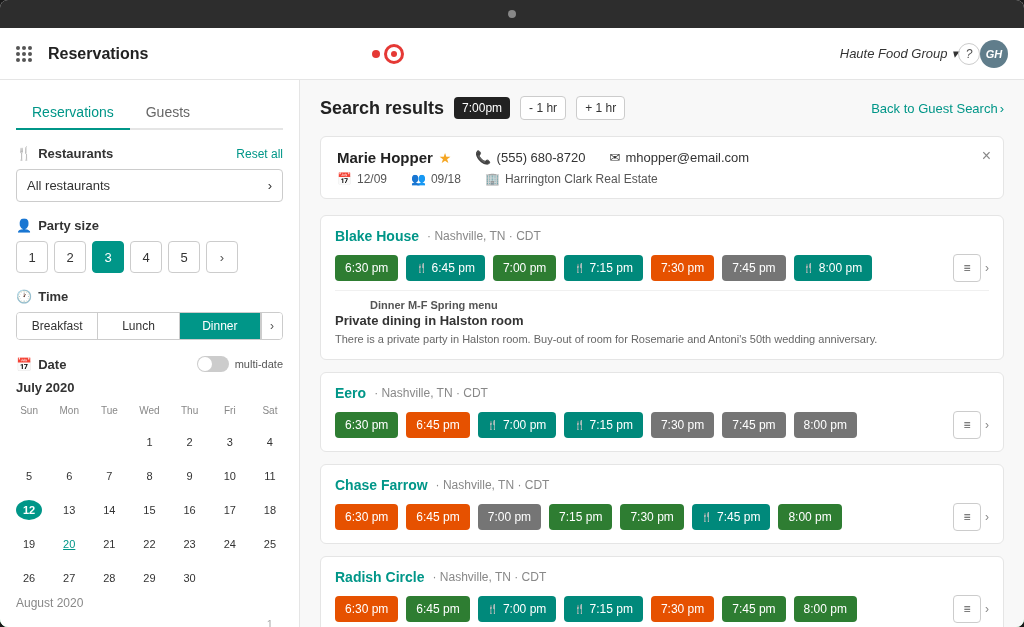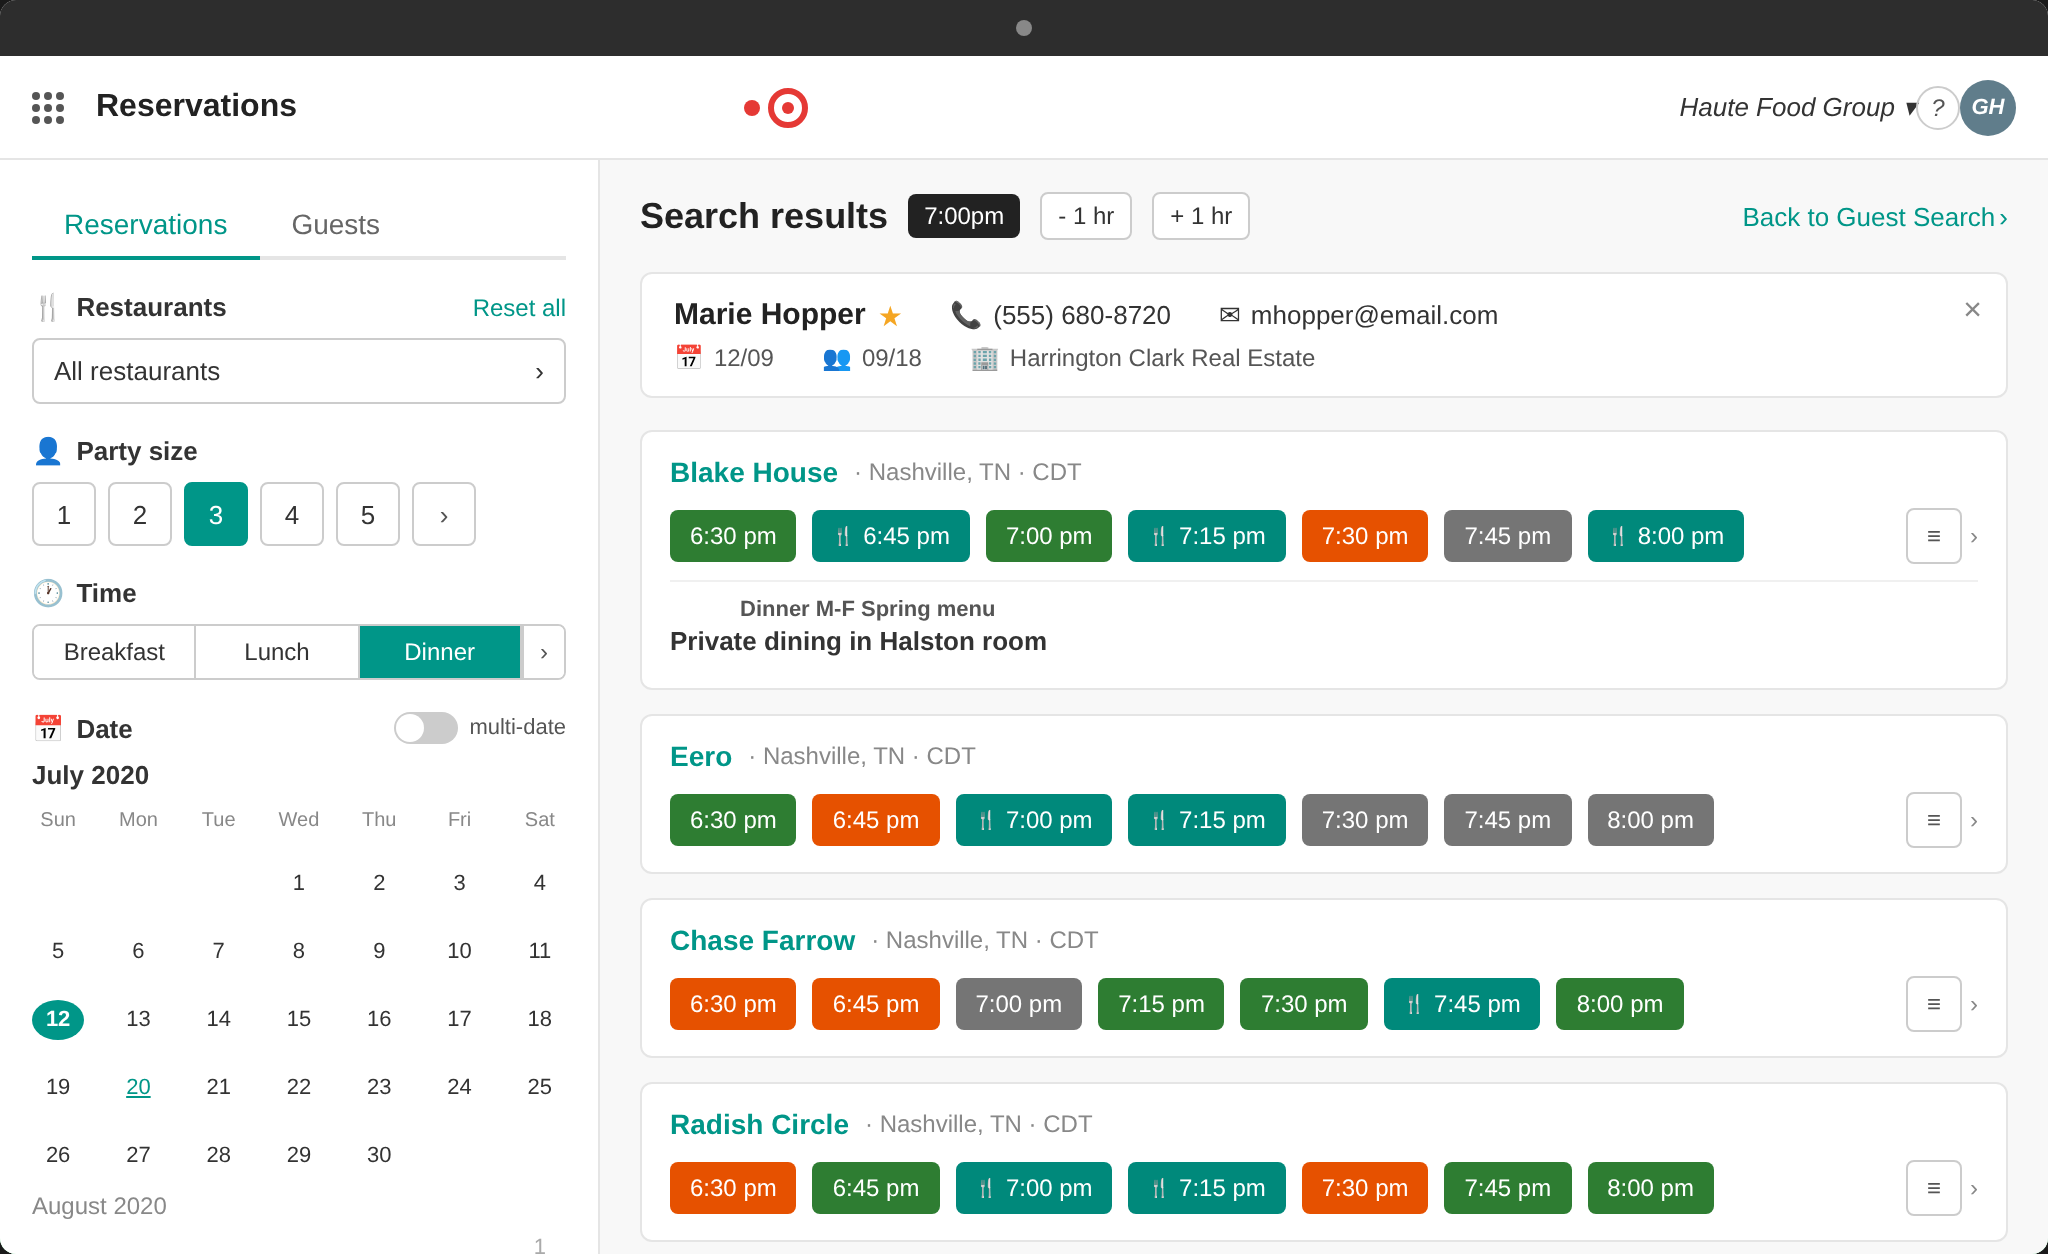--- a/index.html
+++ b/index.html
@@ -359,20 +359,21 @@
                   <span>8:00 pm</span>
                 </div>
                 <div class="slot-actions">
                   <div class="slot-menu-btn">≡</div>
                   <div class="chevron-right">›</div>
                 </div>
               </div>
               <div class="note-section">
                 <div class="note-label">Dinner M-F Spring menu</div>
                 <div style="font-weight: 600; font-size: 13px; color: rgb(51, 51, 51); margin-bottom: 4px;">Private dining in Halston room</div>
+                <div class="note-text">There is a private party in Halston room. Buy-out of room for Rosemarie and Antoni's 50th wedding anniversary.</div>
               </div>
             </div>
             <div class="restaurant-section">
               <div class="restaurant-header">
                 <span class="restaurant-name">Eero</span>
                 <span class="restaurant-meta">· Nashville, TN · CDT</span>
               </div>
               <div class="time-slots">
                 <div class="slot green">
                   <span>6:30 pm</span>

